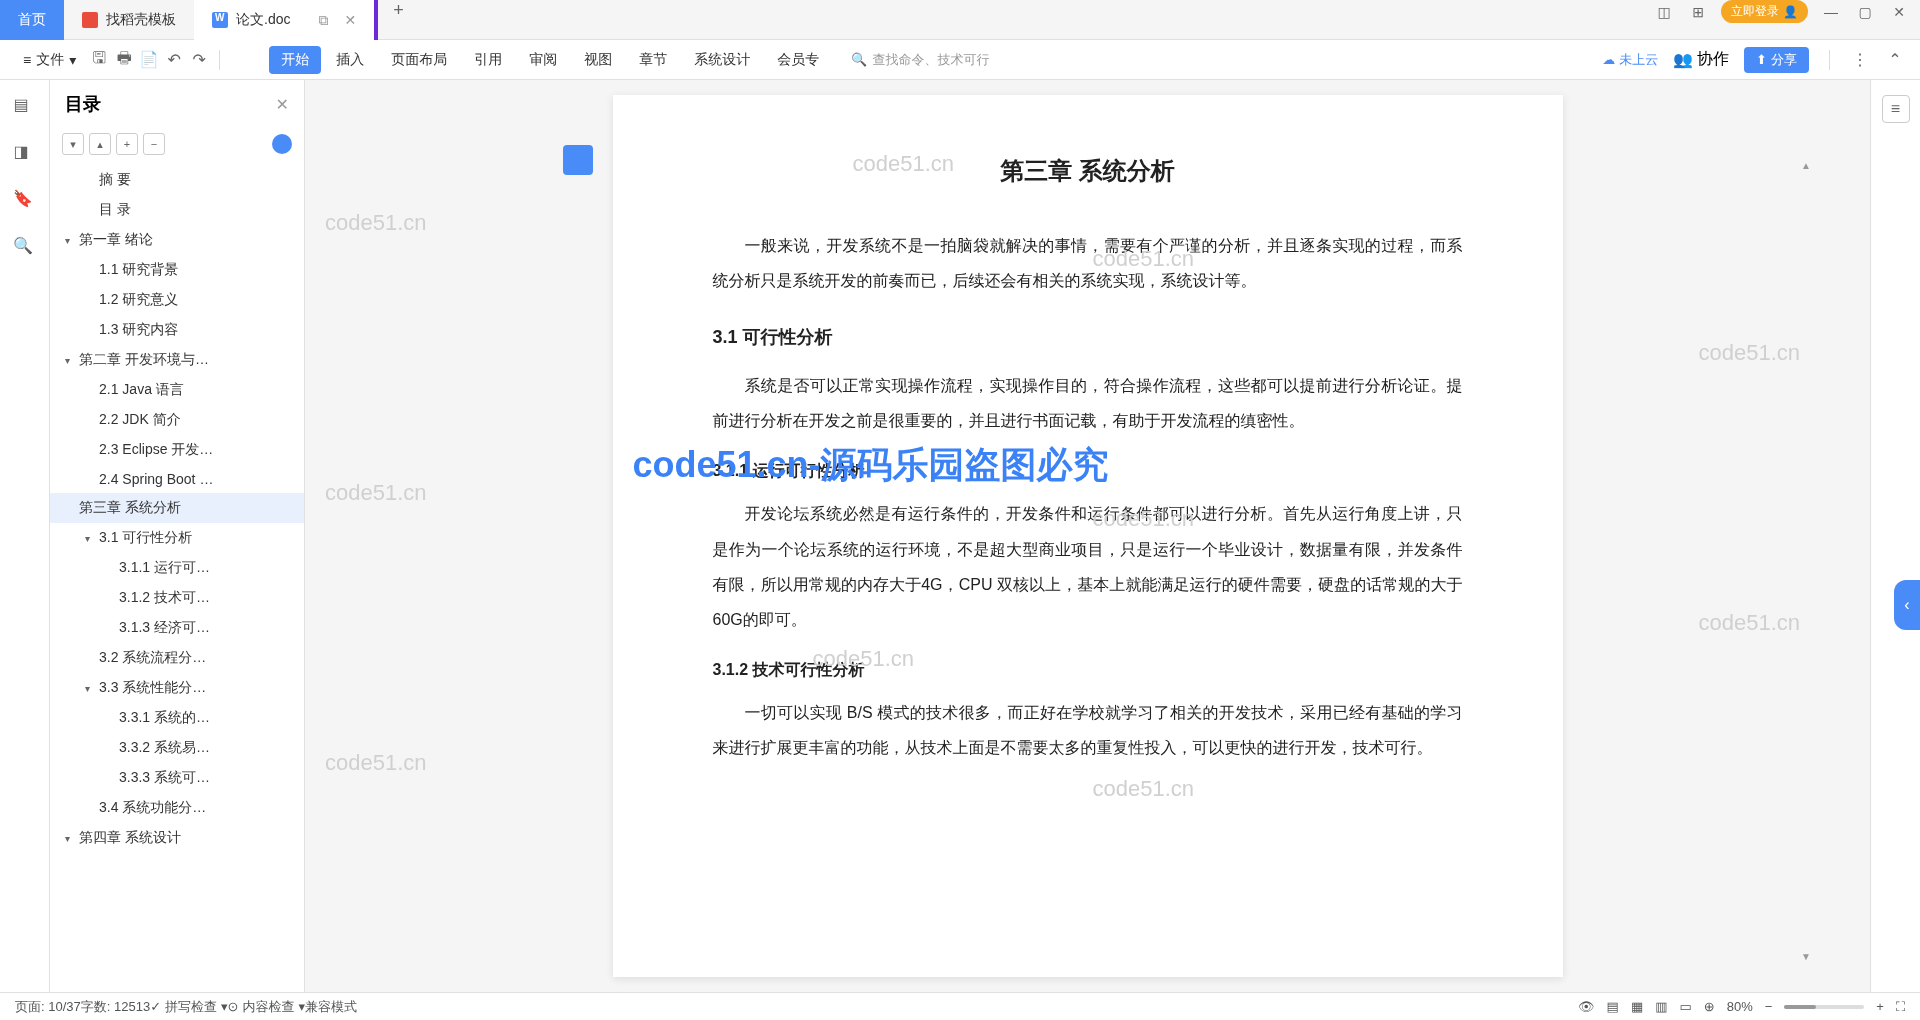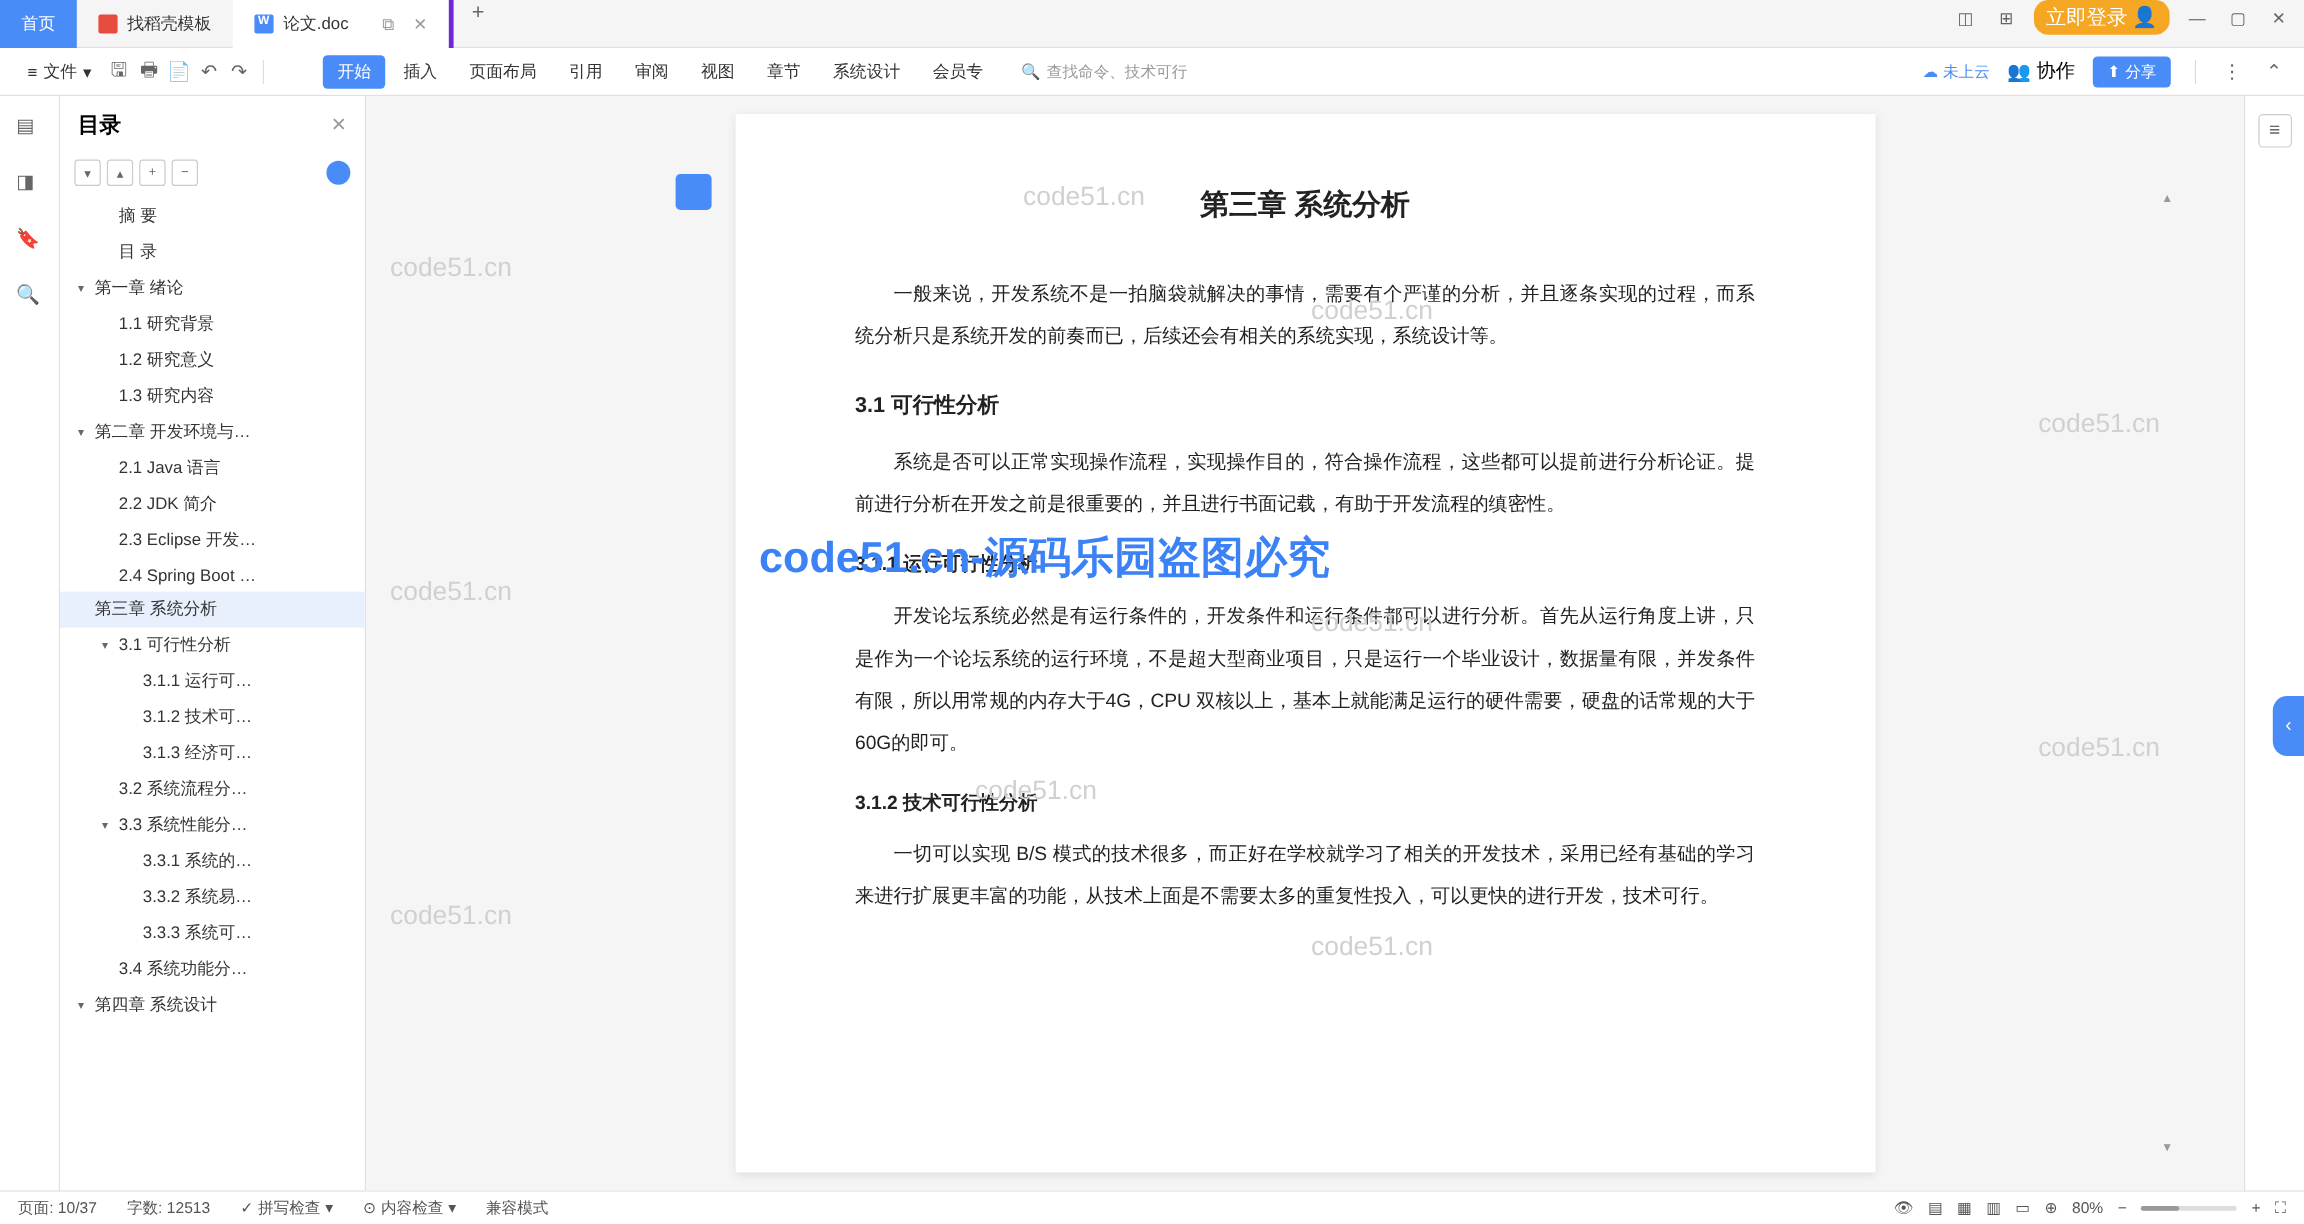--- a/index.html
+++ b/index.html
@@ -9,21 +9,21 @@
 .tab.active-blue{background:#4a8cf7;color:#fff;}
 .tab.active-white{background:#fff;border-right:4px solid #6d28d9;}
 .tab-icon{width:16px;height:16px;display:inline-block;}
 .tab-icon.doc{background:#4a8cf7;border-radius:2px;position:relative;}
 .tab-icon.doc::after{content:"W";position:absolute;color:#fff;font-size:10px;left:3px;top:0;font-weight:bold;}
 .tab-icon.red{background:#e74c3c;border-radius:2px;}
 .tab-close{color:#999;margin-left:8px;}
 .tab-add{padding:0 15px;color:#666;font-size:18px;}
 .top-right{margin-left:auto;display:flex;align-items:center;gap:12px;padding-right:10px;}
 .top-icon{width:22px;height:22px;color:#666;cursor:pointer;display:flex;align-items:center;justify-content:center;font-size:14px;}
-.login-btn{background:#f5a623;color:#fff;padding:3px 10px;border-radius:12px;font-size:17px;display:flex;align-items:center;gap:4px;}
+.login-btn{background:#f5a623;color:#fff;padding:3px 10px;border-radius:12px;font-size:12px;display:flex;align-items:center;gap:4px;}
 .ribbon{height:40px;display:flex;align-items:center;border-bottom:1px solid #e0e0e0;padding:0 15px;gap:5px;}
 .menu-btn{display:flex;align-items:center;gap:5px;padding:4px 8px;font-size:14px;color:#333;}
 .rib-icon{width:20px;height:20px;color:#666;cursor:pointer;display:flex;align-items:center;justify-content:center;}
 .rib-sep{width:1px;height:20px;background:#ddd;margin:0 5px;}
 .tab-menu{padding:5px 12px;font-size:14px;color:#333;cursor:pointer;}
 .tab-menu.start{background:#4a8cf7;color:#fff;border-radius:4px;margin-left:39px;}
 .search-box{display:flex;align-items:center;gap:5px;color:#999;font-size:13px;margin-left:15px;}
 .rib-right{margin-left:auto;display:flex;align-items:center;gap:15px;}
 .cloud-btn{color:#4a8cf7;font-size:13px;display:flex;align-items:center;gap:4px;}
 .share-btn{background:#4a8cf7;color:#fff;padding:4px 12px;border-radius:4px;font-size:13px;display:flex;align-items:center;gap:4px;}
@@ -48,21 +48,21 @@
 .page{width:950px;background:#fff;padding:50px 100px;box-shadow:0 2px 8px rgba(0,0,0,0.1);font-size:16px;line-height:2.2;color:#222;position:relative;}
 .page h1{font-size:24px;text-align:center;font-weight:bold;margin-bottom:30px;}
 .page h2{font-size:18px;font-weight:bold;margin:20px 0 10px;}
 .page h3{font-size:16px;font-weight:bold;margin:15px 0 8px;}
 .page p{text-indent:2em;text-align:justify;}
 .page-icon{position:absolute;left:-50px;top:50px;width:30px;height:30px;background:#4a8cf7;border-radius:4px;}
 .right-pane{width:50px;border-left:1px solid #e0e0e0;display:flex;flex-direction:column;align-items:center;padding-top:15px;}
 .rp-icon{width:28px;height:28px;border:1px solid #ccc;border-radius:4px;display:flex;align-items:center;justify-content:center;color:#666;cursor:pointer;}
 .watermark{position:absolute;color:#d0d0d0;font-size:22px;pointer-events:none;z-index:2;}
 .red-wm{position:absolute;color:#3b82f6;font-size:36px;font-weight:bold;pointer-events:none;z-index:3;}
-.status-bar{height:28px;border-top:1px solid #e0e0e0;display:flex;align-items:center;padding:0 15px;font-size:13px;color:#555;gap:25px;}
+.status-bar{height:28px;border-top:1px solid #e0e0e0;display:flex;align-items:center;padding:0 15px;font-size:13px;color:#555;gap:0;}
 .sb-item{display:flex;align-items:center;gap:4px;cursor:pointer;}
 .sb-right{margin-left:auto;display:flex;align-items:center;gap:12px;}
 .side-tab{position:absolute;right:0;top:580px;background:#4a8cf7;width:26px;height:50px;border-radius:12px 0 0 12px;color:#fff;display:flex;align-items:center;justify-content:center;}
 .scroll-ind{position:absolute;right:55px;top:80px;bottom:30px;width:14px;}
 .scroll-up{position:absolute;top:0;color:#999;font-size:10px;}
 .scroll-dn{position:absolute;bottom:0;color:#999;font-size:10px;}
 </style>
 </head>
 <body>
 

